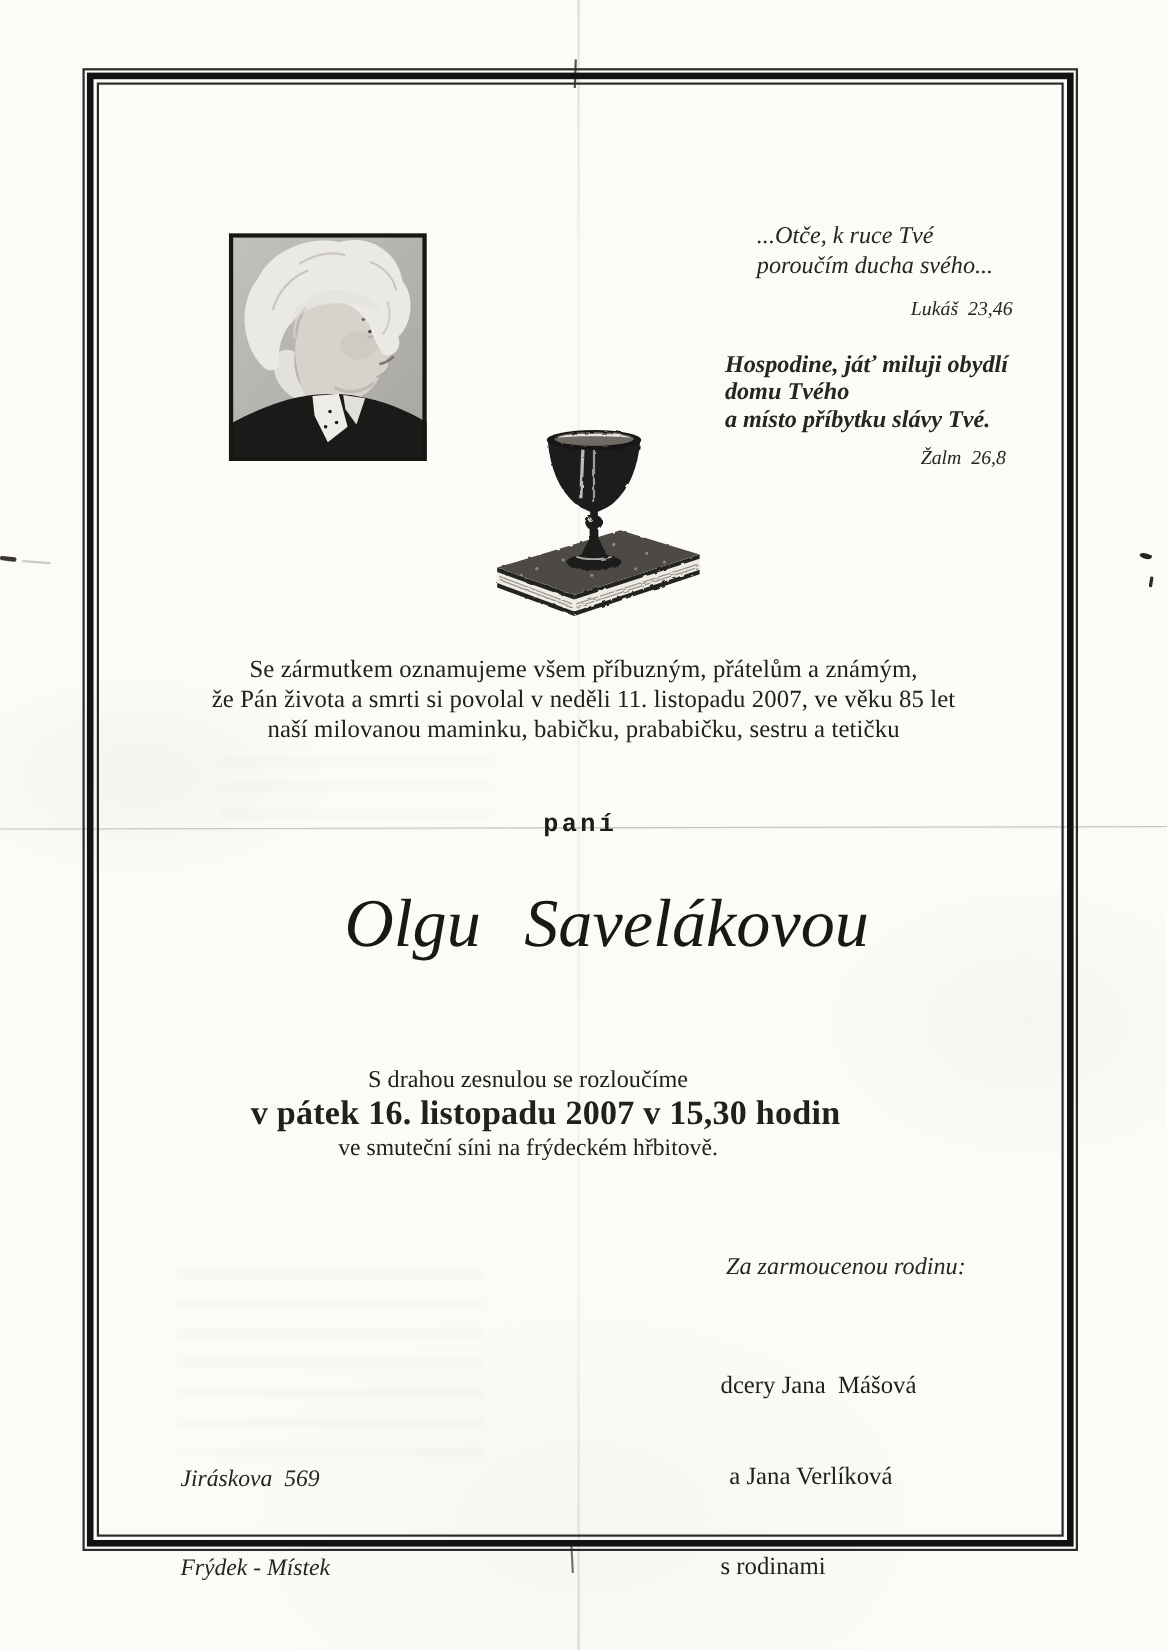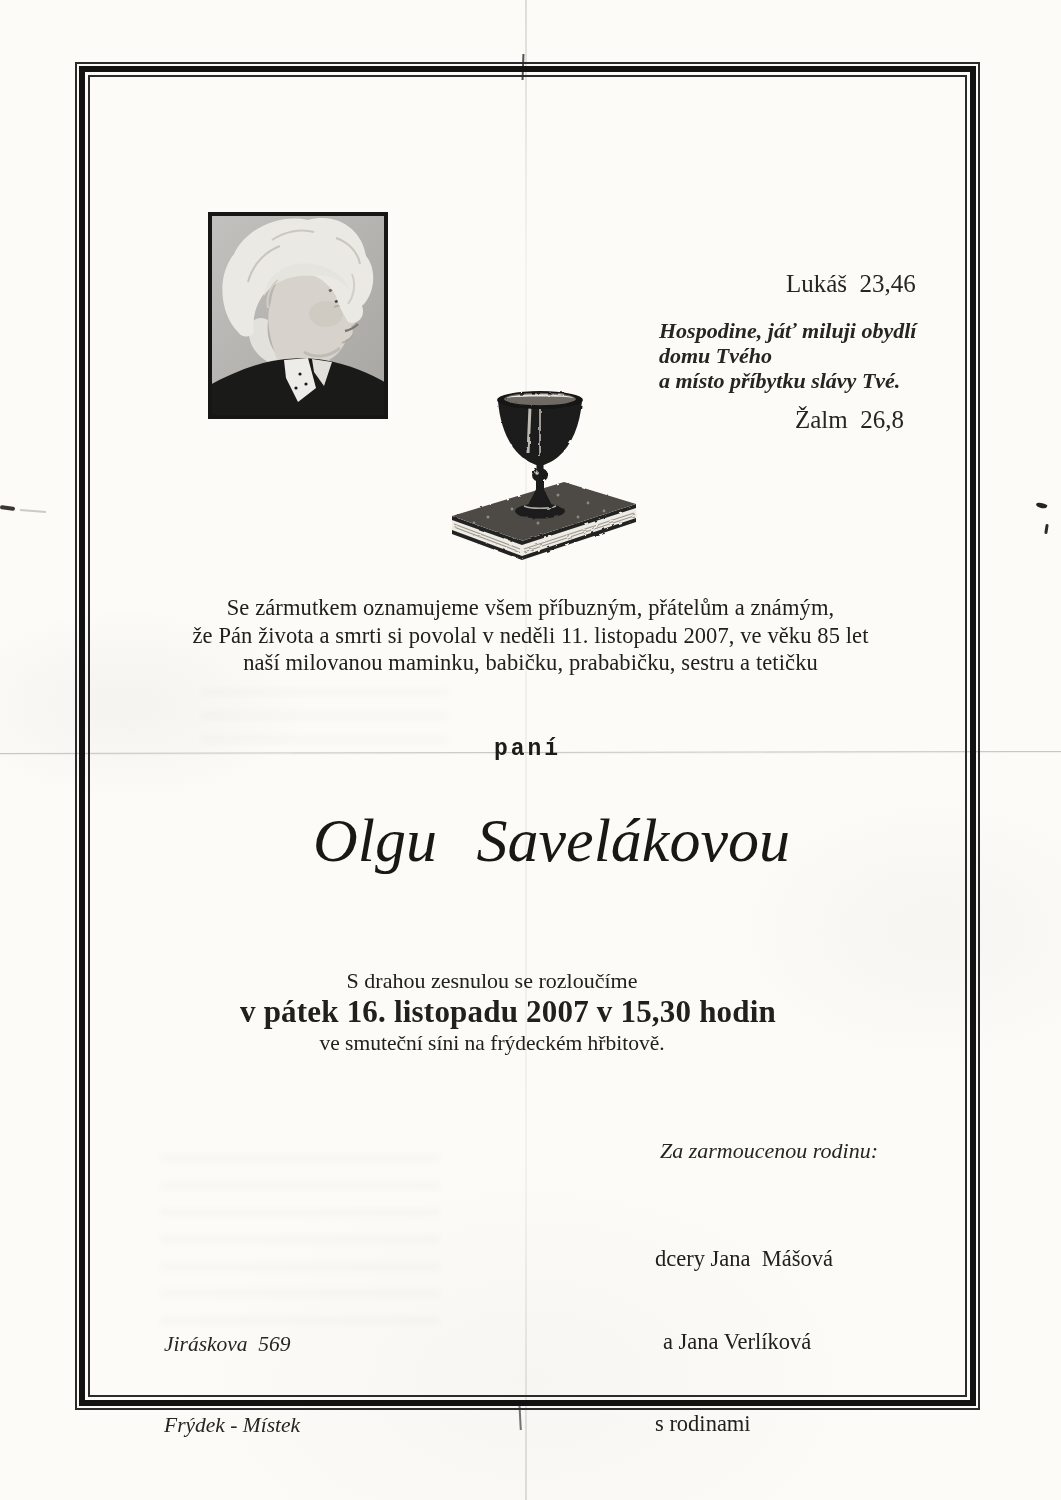--- a/index.html
+++ b/index.html
@@ -38,29 +38,29 @@
     background:repeating-linear-gradient(0deg, rgba(40,38,35,.05) 0 9px, transparent 9px 24px);}
   
   .portrait{position:absolute;left:208px;top:212px;width:180px;height:207px;margin:0;}
   .chalice{position:absolute;left:438px;top:383px;width:207px;height:185px;margin:0;}
   
   .quote{position:absolute;font-style:italic;font-size:22px;line-height:27px;color:#26251f;}
   .q1{left:688px;top:200px;}
   .q1src{left:786px;top:270px;white-space:pre;}
   .q2{left:659px;top:318px;line-height:25px;font-weight:bold;}
   .q2src{left:795px;top:406px;white-space:pre;}
-  .quote-src{position:absolute;font-size:25px;color:#26251f;}
+  .quote-src{position:absolute;font-style:italic;font-size:18px;color:#26251f;margin-left:42px;}
   .announcement{position:absolute;left:0;top:594px;width:1061px;text-align:center;
     font-size:22.5px;line-height:27.5px;color:#21201c;letter-spacing:.1px;}
   .honorific{position:absolute;left:0;top:736px;width:1055px;text-align:center;
     font-family:"Liberation Mono", monospace;font-weight:bold;font-size:23px;letter-spacing:3px;color:#1d1c18;}
   .deceased-name{position:absolute;left:0;top:802px;width:1061px;text-align:center;
     font-family:Liberation Serif, serif;font-style:italic;font-size:62px;line-height:1.25;
     word-spacing:24px;letter-spacing:0px;color:#191813;margin-left:21px;}
-  .farewell{position:absolute;left:0;top:966px;width:960px;text-align:center;color:#21201c;padding-left:12px;}
+  .farewell{position:absolute;left:0;top:966px;width:960px;text-align:center;color:#21201c;}
   .farewell-line1{font-size:22px;line-height:29px;}
   .farewell-line2{font-weight:bold;font-size:31px;line-height:34px;letter-spacing:.2px;margin-left:32px;}
   .farewell-line3{font-size:21.5px;line-height:29px;}
   .sig-heading{position:absolute;left:660px;top:1138px;font-style:italic;font-size:22px;color:#26251f;}
   .sig-names{position:absolute;left:655px;top:1190px;font-size:22.5px;line-height:27.5px;color:#21201c;white-space:pre;}
   .sig-names .indent{padding-left:8px;}
   .address{position:absolute;left:164px;top:1277px;font-style:italic;font-size:21.5px;line-height:27px;color:#26251f;white-space:pre;}
 </style>
 </head>
 <body>
@@ -118,20 +118,24 @@
       <path d="M40,70 C44,54 56,40 72,34" stroke="#c9c6bf" stroke-width="2" fill="none"></path>
       <path d="M64,28 C76,20 92,16 106,20" stroke="#cbc8c1" stroke-width="2" fill="none"></path>
       <path d="M128,26 C140,30 150,40 152,52" stroke="#c9c6bf" stroke-width="2" fill="none"></path>
       <path d="M60,96 C58,86 62,74 70,68" stroke="#d2cfc8" stroke-width="2" fill="none"></path>
       <path d="M140,92 C146,84 148,72 144,62" stroke="#d2cfc8" stroke-width="2" fill="none"></path>
 
       <rect x="2" y="2" width="176" height="203" fill="none" stroke="#161614" stroke-width="4"></rect>
     </svg>
   </figure>
 
+  <div class="quote q1">
+    <div>...Otče, k ruce Tvé</div>
+    <div>poroučím ducha svého...</div>
+  </div>
   <div class="quote-src q1src">Lukáš  23,46</div>
 
   <div class="quote q2">
     <div>Hospodine, jáť miluji obydlí</div>
     <div>domu Tvého</div>
     <div>a místo příbytku slávy Tvé.</div>
   </div>
   <div class="quote-src q2src">Žalm  26,8</div>
 
   <figure class="chalice">

